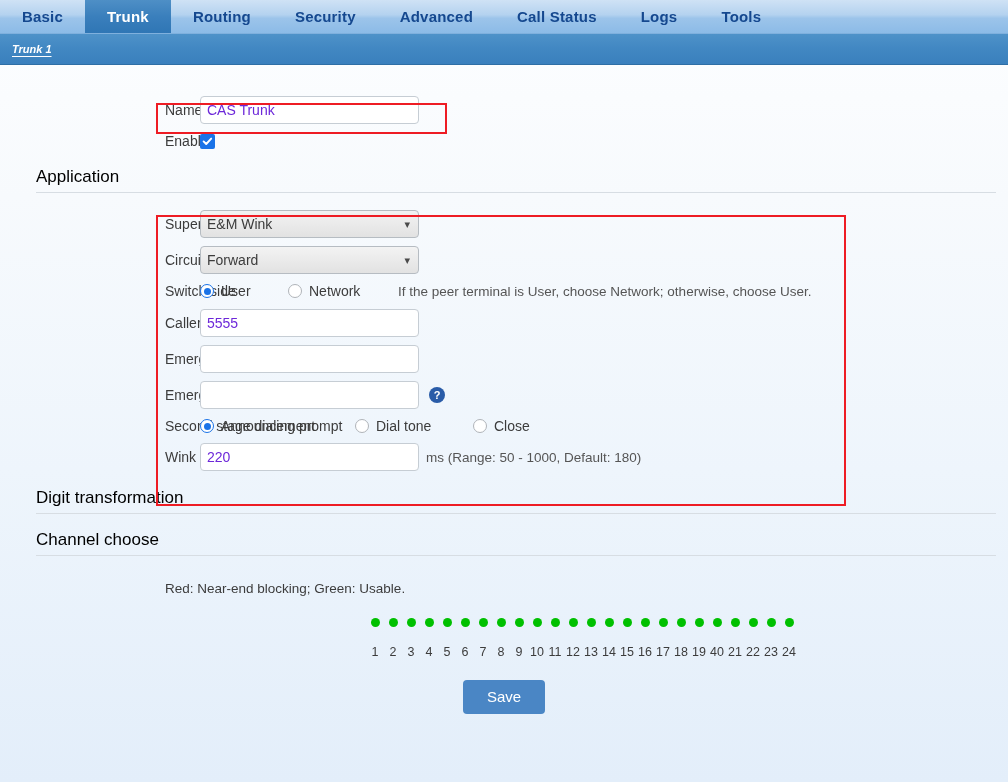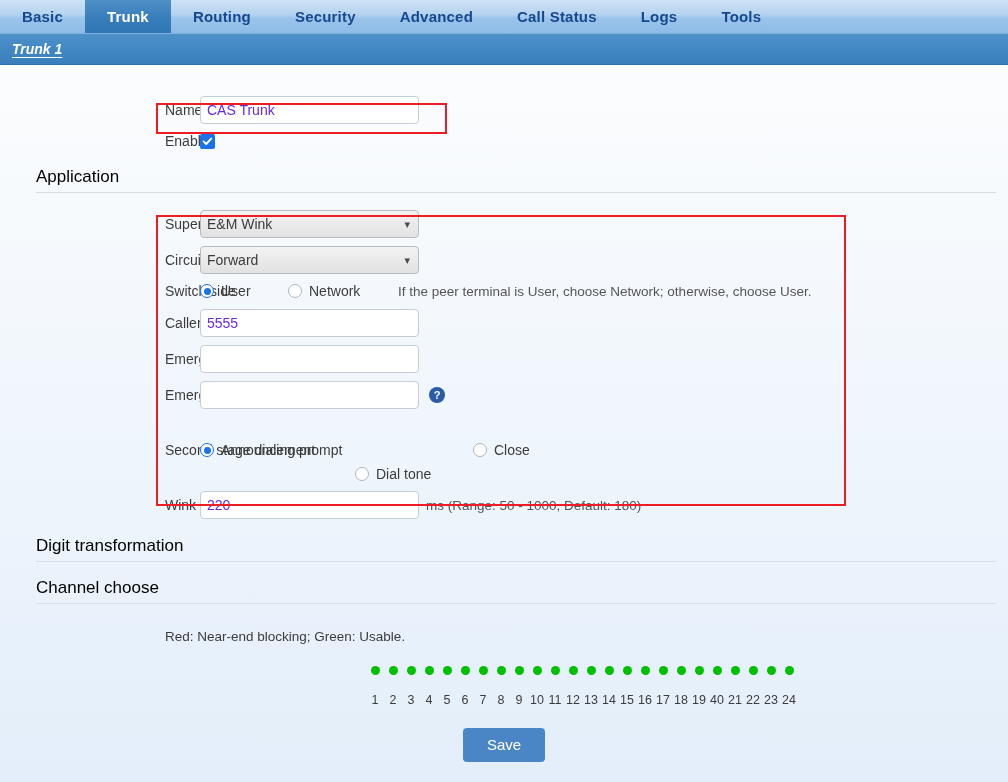--- a/index.html
+++ b/index.html
@@ -47,21 +47,21 @@
     background: linear-gradient(to bottom, #4e92c9 0%, #4187c2 50%, #3a80bd 100%);
     display: flex;
     align-items: center;
     padding-left: 8px;
     border-bottom: 1px solid #2e6ea5;
     position: relative;
     z-index: 2;
   }
   .subnav-item {
     color: #ffffff;
-    font-size: 14px;
+    font-size: 11px;
     font-style: italic;
     font-weight: bold;
     text-decoration: underline;
     text-underline-offset: 3px;
     cursor: pointer;
     padding: 2px 4px;
   }
 
   
   .content { position: relative; padding-top: 0; }
@@ -371,21 +371,21 @@
     </div>
   </div>
 
   <div class="form-row" style="margin-top:9px;">
     <div class="f-label">Second stage dialing prompt</div>
     <div class="f-field radio-group">
       <span class="radio-item" style="width:155px;">
         <span class="radio-dot on"></span>
         <span class="radio-label">Announcement</span>
       </span>
-      <span class="radio-item" style="width:118px;margin-top:48px;">
+      <span class="radio-item" style="width:118px;">
         <span class="radio-dot"></span>
         <span class="radio-label">Dial tone</span>
       </span>
       <span class="radio-item">
         <span class="radio-dot"></span>
         <span class="radio-label">Close</span>
       </span>
     </div>
   </div>
 

